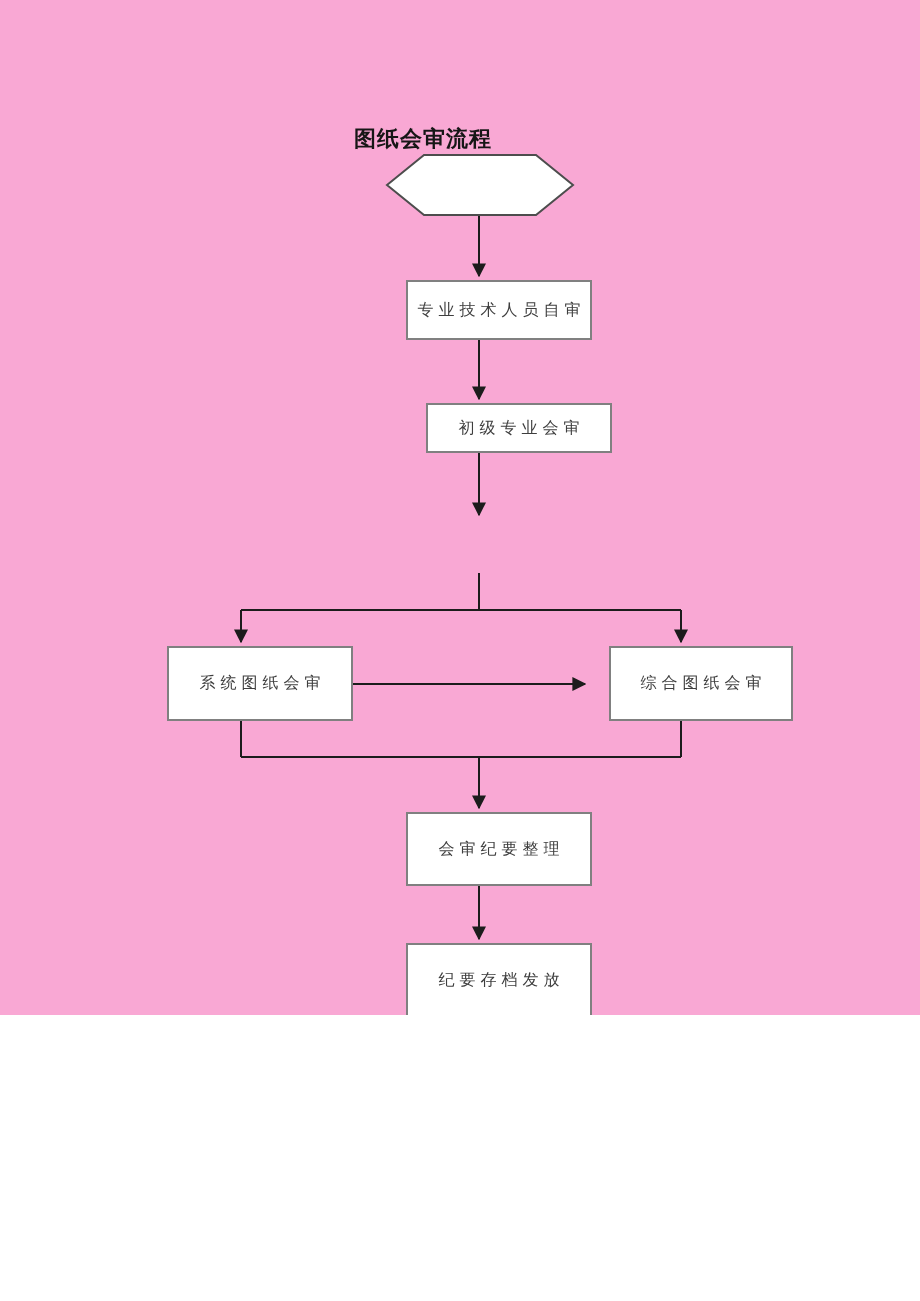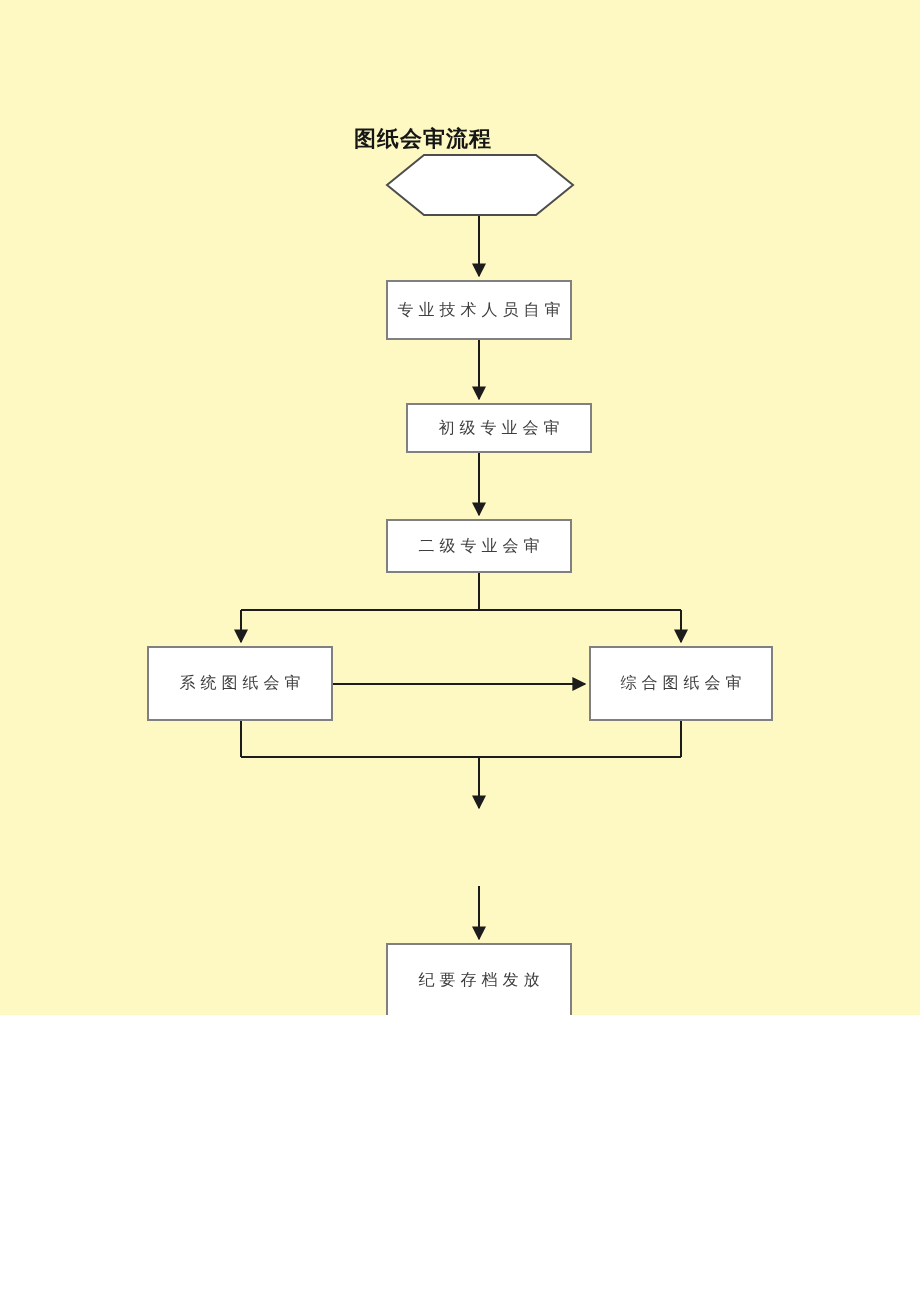--- a/index.html
+++ b/index.html
@@ -5,21 +5,21 @@
   html, body {
     margin: 0;
     padding: 0;
     background: #ffffff;
     font-family: "Liberation Sans", sans-serif;
   }
   .page {
     position: relative;
     width: 920px;
     height: 1015px;
-    background: #fef9c3;
+    background: #f9a8d4;
     overflow: hidden;
   }
   .flow-title {
     position: absolute;
     left: 354px;
     top: 124px;
     font-size: 22px;
     font-weight: 700;
     color: #161616;
     letter-spacing: 1px;
@@ -36,20 +36,21 @@
     align-items: center;
     justify-content: center;
     box-sizing: border-box;
     background: #ffffff;
     color: #3e3e3e;
     font-size: 16px;
     letter-spacing: 5px;
     text-indent: 5px;
     white-space: nowrap;
     text-align: center;
+    margin-left: 20px;
   }
   .process { border: 2px solid #808080; }
   .terminator { border: 2px solid #7d7d7d; border-radius: 23px; }
   .hex-label {
     position: absolute;
     display: flex;
     align-items: center;
     justify-content: center;
     color: #3e3e3e;
     font-size: 16px;
@@ -106,24 +107,24 @@
     <polygon points="387,185 424,155 536,155 573,185 536,215 424,215" fill="#ffffff" stroke="#4d4d4d" stroke-width="2"></polygon>
   </svg>
 
   <div class="flow-title">图纸会审流程</div>
 
 
   <div class="node process n-self-review">专业技术人员自审</div>
 
   <div class="node process n-primary">初级专业会审</div>
 
-  <div class="node process n-secondary">二级专业会审</div>
 
   <div class="node process n-comprehensive">综合图纸会审</div>
 
   <div class="node process n-system">系统图纸会审</div>
 
+  <div class="node process n-minutes-org">会审纪要整理</div>
 
   <div class="node process n-minutes-archive">纪要存档发放</div>
 
   <div class="node terminator n-end">结束</div>
 
 </div>
 
 </body></html>

